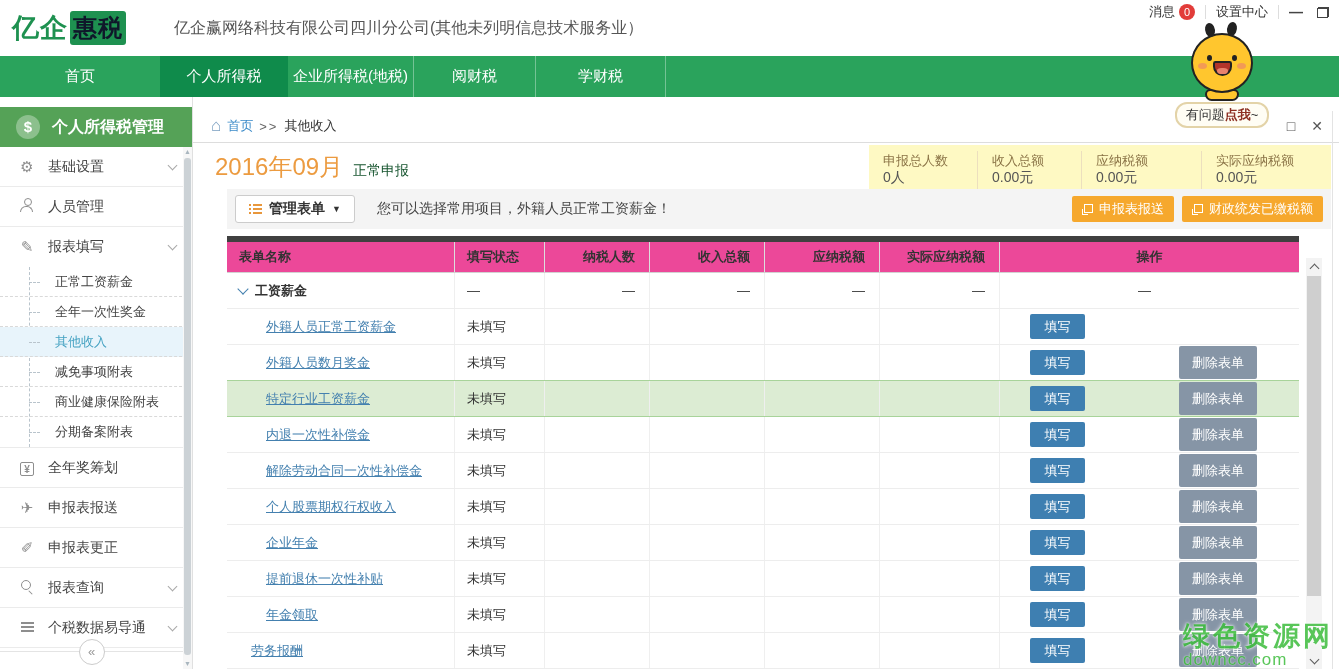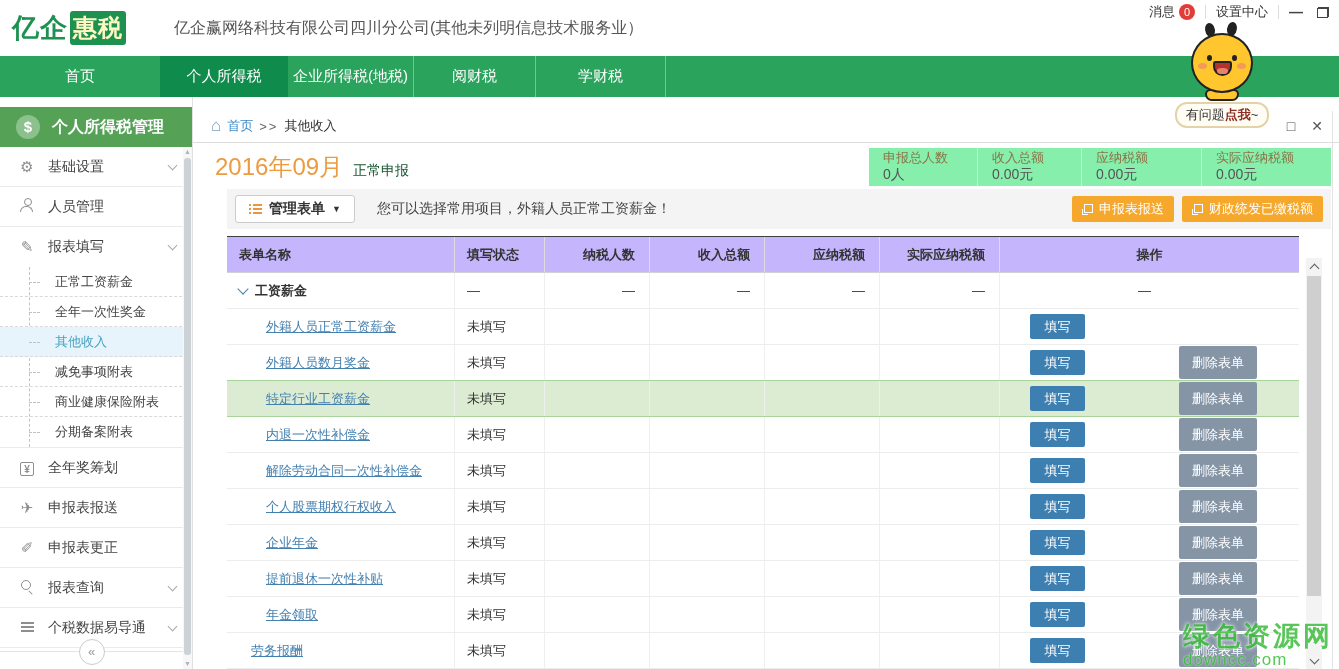--- a/index.html
+++ b/index.html
@@ -1,21 +1,21 @@
 <!DOCTYPE html>
 <html><head>
 <meta charset="utf-8">
 <style>
   *{margin:0;padding:0;box-sizing:border-box}
   html,body{width:1339px;height:669px;overflow:hidden;font-family:"Liberation Sans","DejaVu Sans",sans-serif;background:#fff}
   
   .topbar{height:56px;background:#fff;position:relative;display:flex;align-items:center}
   .logo{display:flex;align-items:center;margin-left:12px;gap:2px}
   .logo-t1{color:#1e9150;font-size:27px;font-weight:900;letter-spacing:1px}
-  .logo-t2{background:#1e9150;color:#fef9c3;font-size:24px;font-weight:900;border-radius:3px;padding:1px 3px;letter-spacing:1px}
+  .logo-t2{background:#1e9150;color:#0f172a;font-size:24px;font-weight:900;border-radius:3px;padding:1px 3px;letter-spacing:1px}
   .company{margin-left:48px;font-size:16px;color:#555}
   .top-right{position:absolute;top:3px;right:10px;display:flex;align-items:center;font-size:13px;color:#333;gap:10px}
   .badge{display:inline-block;min-width:16px;height:16px;background:#e23c39;color:#fff;border-radius:50%;font-size:11px;text-align:center;line-height:16px;margin-left:4px}
   .tr-sep{width:1px;height:14px;background:#ddd}
   .win-min{font-weight:bold;color:#444;font-size:14px;cursor:default}
   .win-restore{position:relative;width:12px;height:11px;margin-left:4px}
   .win-restore::before{content:"";position:absolute;right:0;top:0;width:9px;height:8px;border:1.5px solid #444}
   .win-restore::after{content:"";position:absolute;left:0;bottom:0;width:9px;height:8px;border:1.5px solid #444;background:#fff}
   
   .navbar{height:41px;background:#2aa35c;display:flex;align-items:stretch;color:#fff;font-size:15px}
@@ -74,41 +74,41 @@
   .crumbbar{margin-top:13px;height:33px;display:flex;align-items:center;padding:0 16px 0 18px;border-bottom:1px solid #ddd;font-size:13px;color:#555}
   .home-ico{color:#7a9fc0;font-size:17px;margin-right:6px}
   .crumb-link{color:#3c8bc9;text-decoration:none;cursor:pointer}
   .crumb-sep{margin:0 6px;color:#666;letter-spacing:2px}
   .crumb-cur{color:#333}
   .panel-ctl{margin-left:auto;display:flex;gap:16px;color:#555;font-size:14px}
   .panel-ctl span{cursor:pointer;line-height:14px}
   .period-row{display:flex;align-items:center;padding:6px 8px 5px 22px;height:46px}
   .period-title{font-size:24px;color:#ec9b40}
   .period-mode{font-size:14px;color:#14532d;margin-left:10px;margin-top:8px}
-  .stats{margin-left:auto;display:flex;background:#86efac;height:38px;align-items:flex-end}
+  .stats{margin-left:auto;display:flex;background:#fef9c3;height:44px;align-items:flex-end}
   .stat{padding:2px 0 2px 14px;border-left:1px solid #ecdfbe;height:38px;display:flex;flex-direction:column;justify-content:center}
   .stat:first-child{border-left:none}
   .stat .lab{font-size:13px;color:#8a7346;line-height:16px}
   .stat .val{font-size:14px;color:#555;line-height:17px}
   .stat.s0{width:108px}.stat.s1{width:104px}.stat.s2{width:120px}.stat.s3{width:130px}
   .toolbar{margin:0 8px 0 34px;height:40px;background:#f4f4f4;display:flex;align-items:center;padding:0 8px}
   .manage-btn{display:flex;align-items:center;gap:7px;background:#fff;border:1px solid #ccc;border-radius:3px;height:28px;padding:0 13px;font-size:14px;font-weight:bold;color:#333;cursor:pointer}
   .i-list{position:relative;display:inline-block;width:13px;height:10px}
   .i-list::before{content:"";position:absolute;top:0;left:0;width:2px;height:2px;background:#e8973c;box-shadow:0 4px 0 #e8973c,0 8px 0 #e8973c}
   .i-list::after{content:"";position:absolute;top:0;left:4px;width:9px;height:2px;background:#e8973c;box-shadow:0 4px 0 #e8973c,0 8px 0 #e8973c}
   .manage-caret{font-size:9px;color:#333}
   .tool-hint{margin-left:22px;font-size:14px;color:#444}
   .tool-actions{margin-left:auto;display:flex;gap:8px}
   .orange-btn{display:flex;align-items:center;gap:6px;background:#f6a82d;border:none;color:#fff;font-size:13px;height:26px;padding:0 10px;border-radius:2px;cursor:pointer}
   .i-export{position:relative;width:11px;height:11px;flex:none}
   .i-export::before{content:"";position:absolute;right:0;top:0;width:7px;height:7px;border:1.3px solid #fff}
   .i-export::after{content:"";position:absolute;left:0;bottom:0;width:5px;height:5px;border:1.3px solid #fff;border-top:none;border-right:none}
   
   .table{margin:7px 0 0 34px;width:1072px;font-size:13px;color:#333}
-  .thead{display:grid;grid-template-columns:228px 90px 105px 115px 115px 120px 299px;background:#c4b5fd;border-top:1px solid #404040;border-bottom:1px solid #d2d2d2;height:37px}
+  .thead{display:grid;grid-template-columns:228px 90px 105px 115px 115px 120px 299px;background:#ec4899;border-top:6px solid #404040;border-bottom:1px solid #d2d2d2;height:37px}
   .th{display:flex;align-items:center;font-weight:bold;border-right:1px solid #ddd;padding:0 14px}
   .th:last-child{border-right:none}
   .th.left{justify-content:flex-start;padding-left:12px}
   .th.right{justify-content:flex-end}
   .th.center{justify-content:center}
   .tr{display:grid;grid-template-columns:228px 90px 105px 115px 115px 120px 299px;height:36px;border-bottom:1px solid #ededed;background:#fff}
   .td{display:flex;align-items:center;border-right:1px solid #efefef;overflow:hidden}
   .td:last-child{border-right:none}
   .c-name{padding-left:10px}
   .row-caret{width:8px;height:8px;border-right:1.6px solid #4480af;border-bottom:1.6px solid #4480af;transform:rotate(45deg);margin:-4px 8px 0 2px;flex:none}

